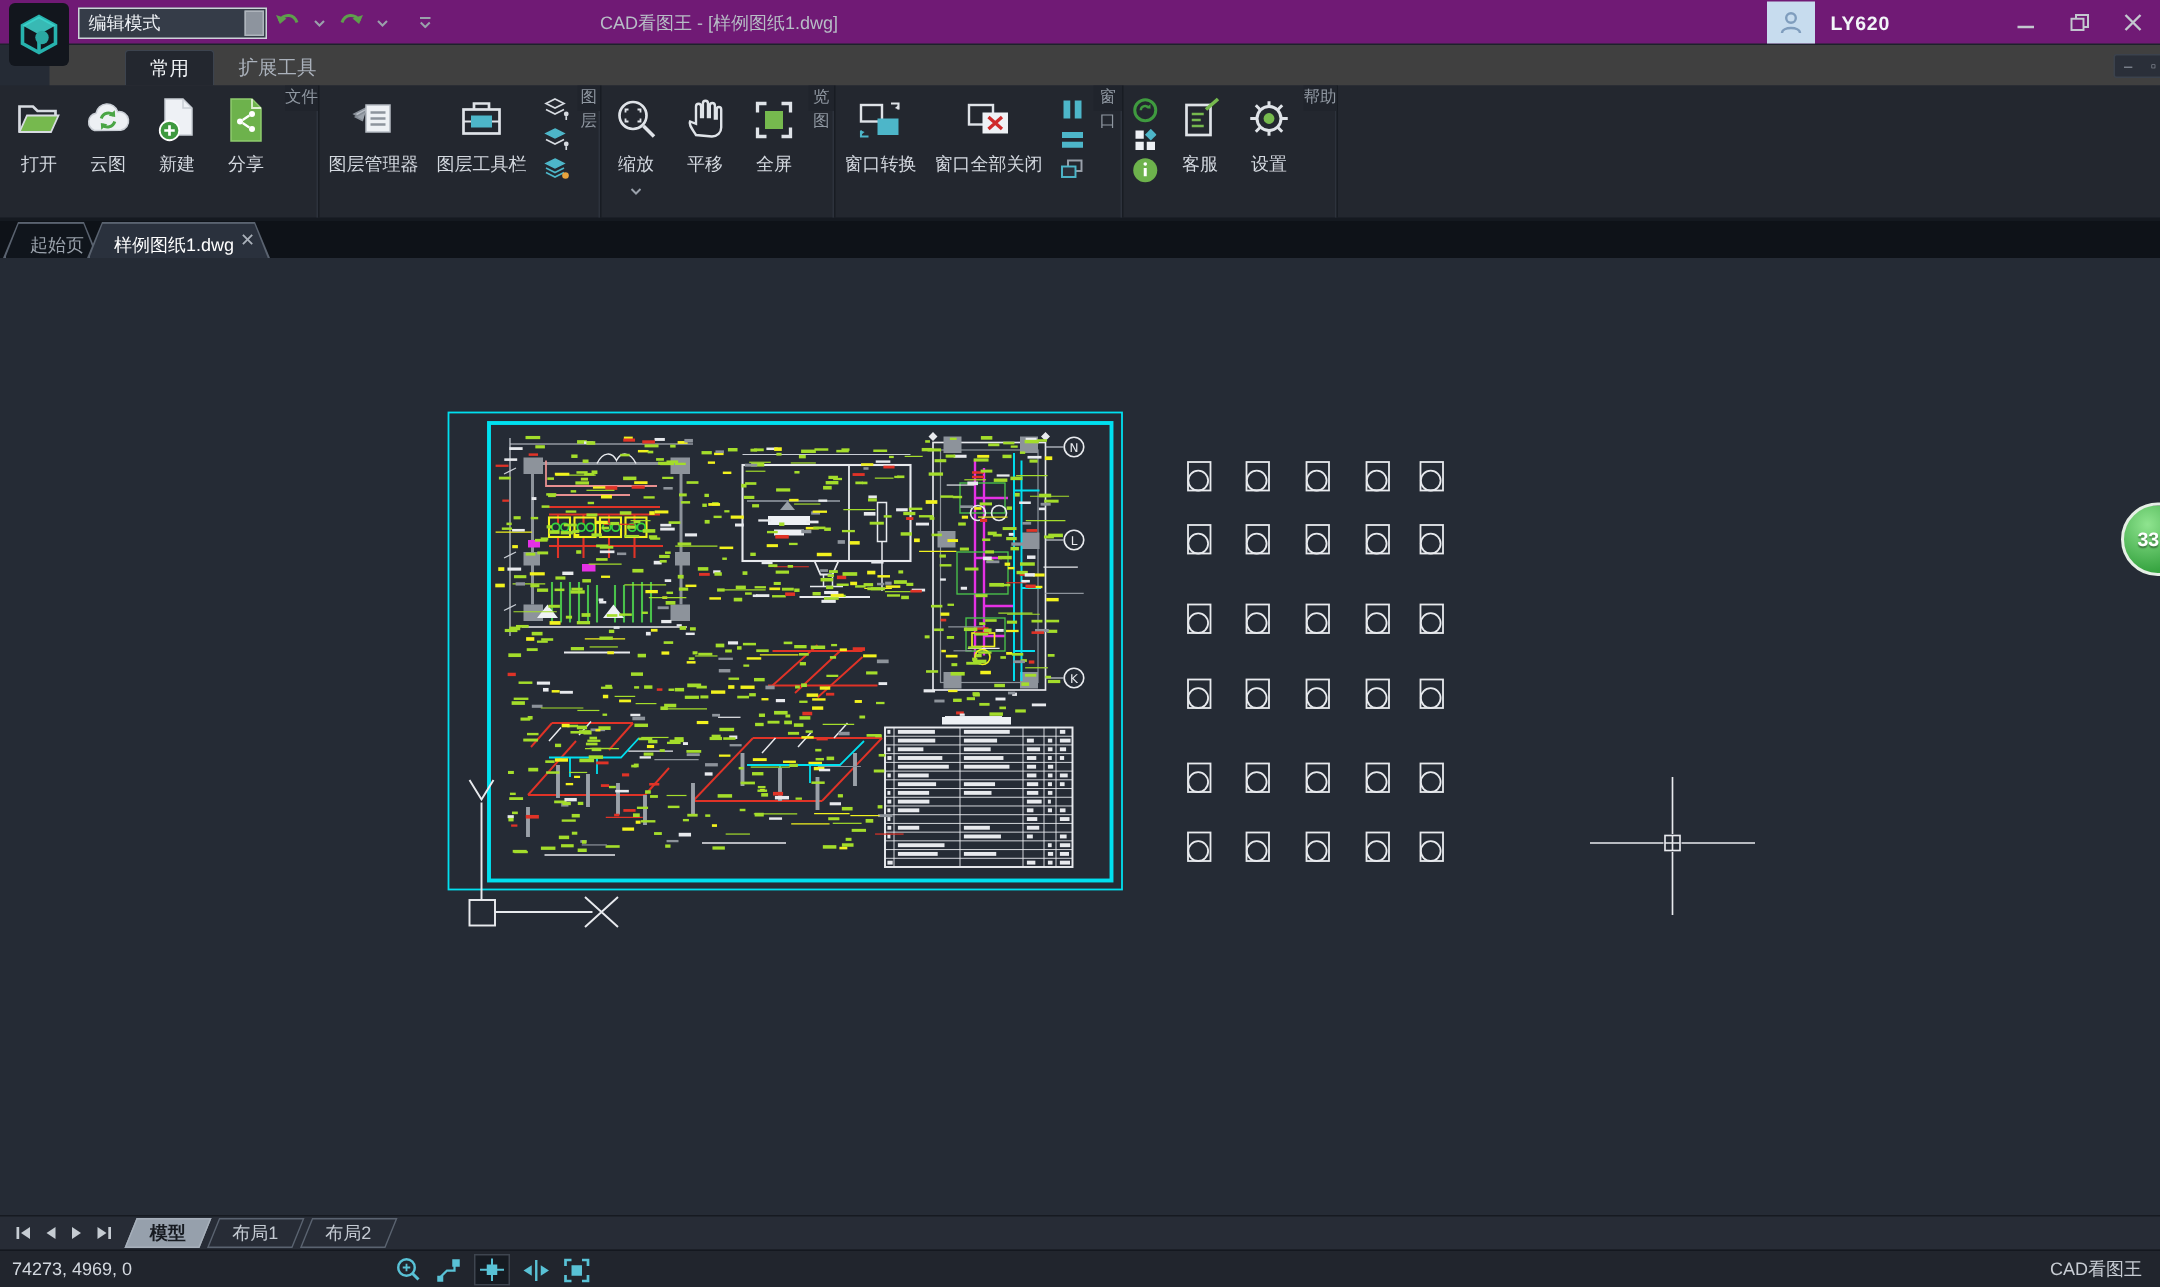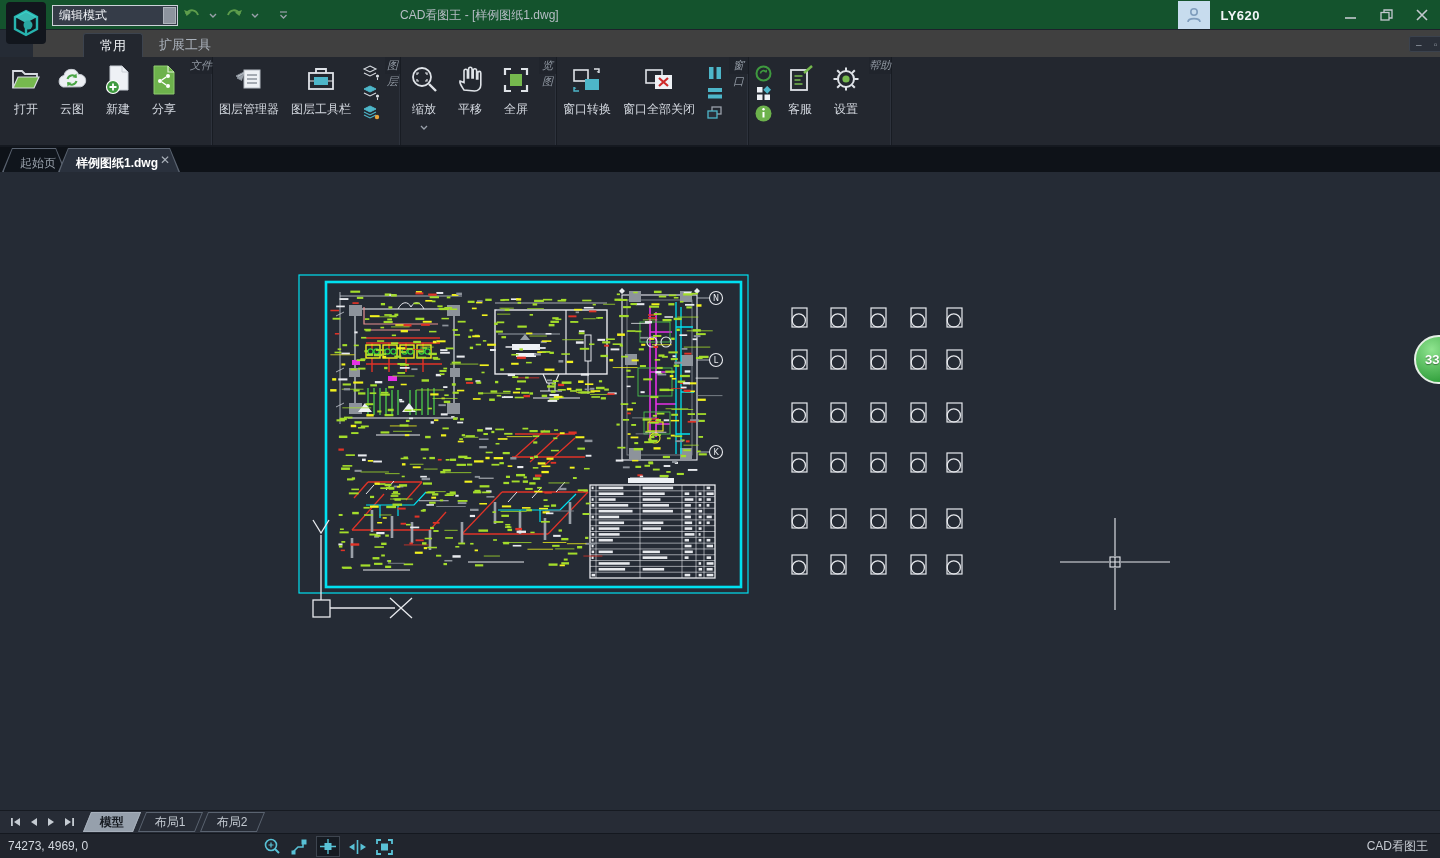--- a/index.html
+++ b/index.html
@@ -1,21 +1,21 @@
 <!DOCTYPE html>
 <html><head>
 <meta charset="utf-8">
 <style>
   *{margin:0;padding:0;box-sizing:border-box;}
   html,body{width:1440px;height:858px;overflow:hidden;background:#1b1f26;}
   body{font-family:"Liberation Sans","DejaVu Sans",sans-serif;color:#d4d9e0;font-size:12px;}
   .app{position:relative;width:1440px;height:858px;background:#252b35;overflow:hidden;}
 
   
-  .titlebar{position:absolute;left:0;top:0;width:1440px;height:30px;background:#14532d;border-bottom:1px solid #1d222b;}
+  .titlebar{position:absolute;left:0;top:0;width:1440px;height:30px;background:#701a75;border-bottom:1px solid #1d222b;}
   .win-title{position:absolute;left:400px;right:400px;top:0;height:30px;line-height:30px;color:#b7bdc6;font-size:12px;}
   .logo{position:absolute;left:6px;top:2px;width:40px;height:42px;background:#12161d;border-radius:4px;display:flex;align-items:center;justify-content:center;z-index:30;}
   .mode-combo{position:absolute;left:52px;top:5px;width:126px;height:21px;border:1px solid #cdd2d9;background:#353c48;display:flex;align-items:center;}
   .mode-combo .mode-text{flex:1;padding-left:6px;color:#eef1f5;font-size:12px;white-space:nowrap;overflow:hidden;}
   .mode-combo .combo-btn{width:13px;height:17px;margin-right:1px;background:#8d949e;border:1px solid #aeb4bc;}
   .qat{position:absolute;left:182px;top:6px;display:flex;align-items:center;gap:6px;}
   .qat .qbtn{display:flex;align-items:center;justify-content:center;width:20px;height:18px;}
   .qat .qchev{width:10px;height:18px;display:flex;align-items:center;justify-content:center;}
   .user-area{position:absolute;right:180px;top:0;height:30px;display:flex;align-items:center;gap:10px;}
   .avatar{width:32px;height:28px;background:#c7dcee;display:flex;align-items:center;justify-content:center;}
@@ -26,36 +26,36 @@
   
   .ribbontabs{position:absolute;left:5px;top:30px;width:1440px;height:27px;background:#404040;margin-left:28px;}
   .rtab{position:absolute;top:3px;height:24px;line-height:24px;padding:0 16px;font-size:13px;color:#aab1bb;}
   .rtab.active{background:#23272f;border:1px solid #3c434e;border-bottom:none;border-radius:3px 3px 0 0;color:#f0f3f6;}
   .mini-controls{position:absolute;right:8px;top:6px;width:56px;height:16px;border:1px solid #3b424d;border-radius:2px;display:flex;align-items:center;justify-content:space-around;color:#969da7;font-size:10px;background:#2a2f39;}
 
   
   .ribbon{position:absolute;left:0;top:57px;width:1440px;height:90px;background:#23272f;border-bottom:2px solid #151920;display:flex;}
   .rgroup{height:100%;display:flex;flex-direction:row;border-right:1px solid #181c23;box-shadow:inset -1px 0 0 #2d323c;}
   .rgroup-body{flex:1;display:flex;align-items:flex-start;justify-content:center;padding-top:3px;}
-  .rgroup-label{height:17px;line-height:16px;text-align:center;font-size:11px;color:#8f97a1;background:#20242c;font-style:italic;}
+  .rgroup-label{height:17px;line-height:16px;text-align:center;font-size:11px;color:#8f97a1;background:#20242c;}
   .bigbtn{display:flex;flex-direction:column;align-items:center;padding:2px 6px 0;cursor:default;}
   .bigbtn .bicon{width:34px;height:36px;display:flex;align-items:center;justify-content:center;}
   .bigbtn .blabel{margin-top:3px;font-size:12px;color:#d4d9e0;white-space:nowrap;}
   .bigbtn .bchev{margin-top:1px;height:6px;}
   .smallstack{display:flex;flex-direction:column;justify-content:space-between;height:62px;padding:4px 4px 0;}
   .sicon{width:20px;height:18px;display:flex;align-items:center;justify-content:center;}
 
   
   .doctabs{position:absolute;left:0;top:147px;width:1440px;height:25px;background:#0e1218;border-bottom:1px solid #31octeto;}
   .dtab{position:absolute;top:1px;height:24px;}
   .dtab-bg{position:absolute;inset:0;background:#5a6370;clip-path:polygon(10px 0,calc(100% - 10px) 0,100% 100%,0 100%);}
   .dtab-bg2{position:absolute;left:1.5px;right:1.5px;top:1px;bottom:0;background:#10151c;clip-path:polygon(9px 0,calc(100% - 9px) 0,100% 100%,0 100%);}
   .dtab.active .dtab-bg2{background:#2a313d;}
   .dtab-label{position:relative;z-index:1;line-height:24px;padding:3px 18px;color:#99a1ab;font-size:12px;white-space:nowrap;}
-  .dtab.active .dtab-label{color:#fff;font-weight:bold;padding-right:26px;}
+  .dtab.active .dtab-label{color:#fff;font-weight:normal;padding-right:26px;}
   .dtab-close{position:absolute;right:10px;top:5px;z-index:2;color:#aab1ba;font-size:12px;line-height:14px;}
 
   
   .canvas{position:absolute;left:0;top:172px;width:1440px;height:638px;background:#252b35;overflow:hidden;}
   .badge{position:absolute;left:1414px;top:163px;width:49px;height:49px;border-radius:50%;
     background:radial-gradient(circle at 35% 28%,#8fe48f,#37a441 72%);border:2px solid #e6efe6;z-index:40;
     color:#fff;font-weight:bold;font-size:13px;display:flex;align-items:center;}
   .badge span{margin-left:9px;text-shadow:0 1px 1px rgba(0,0,0,.4);}
 
   

